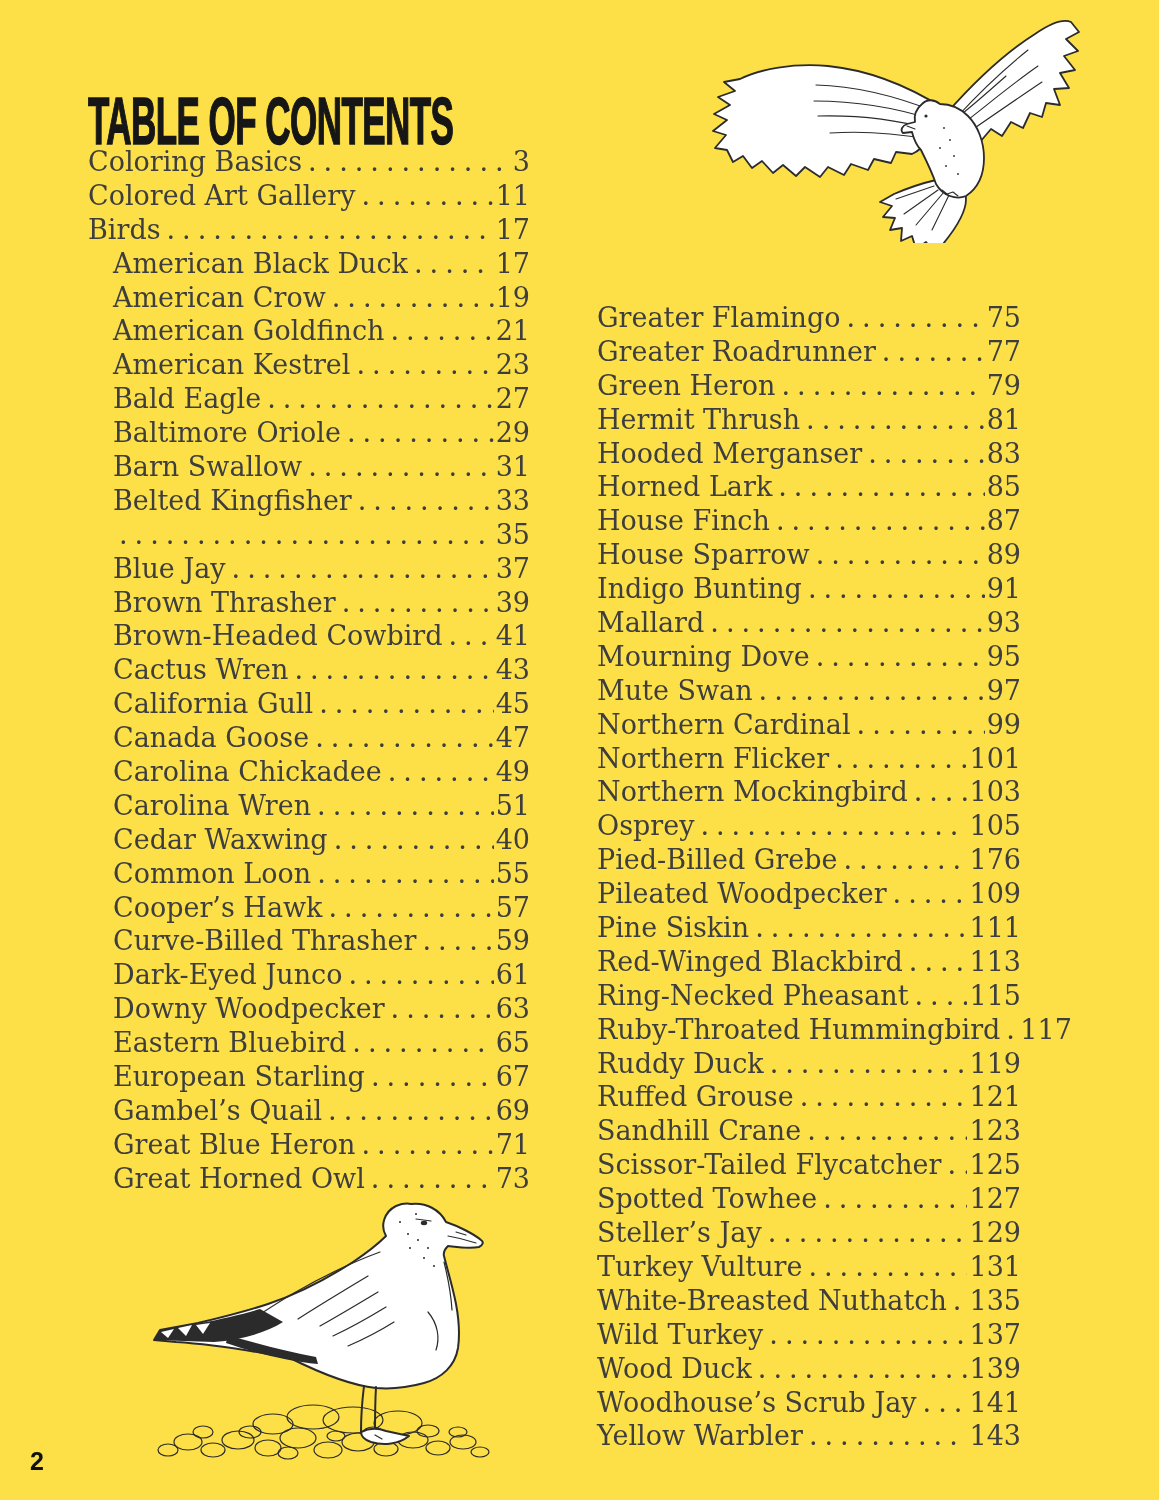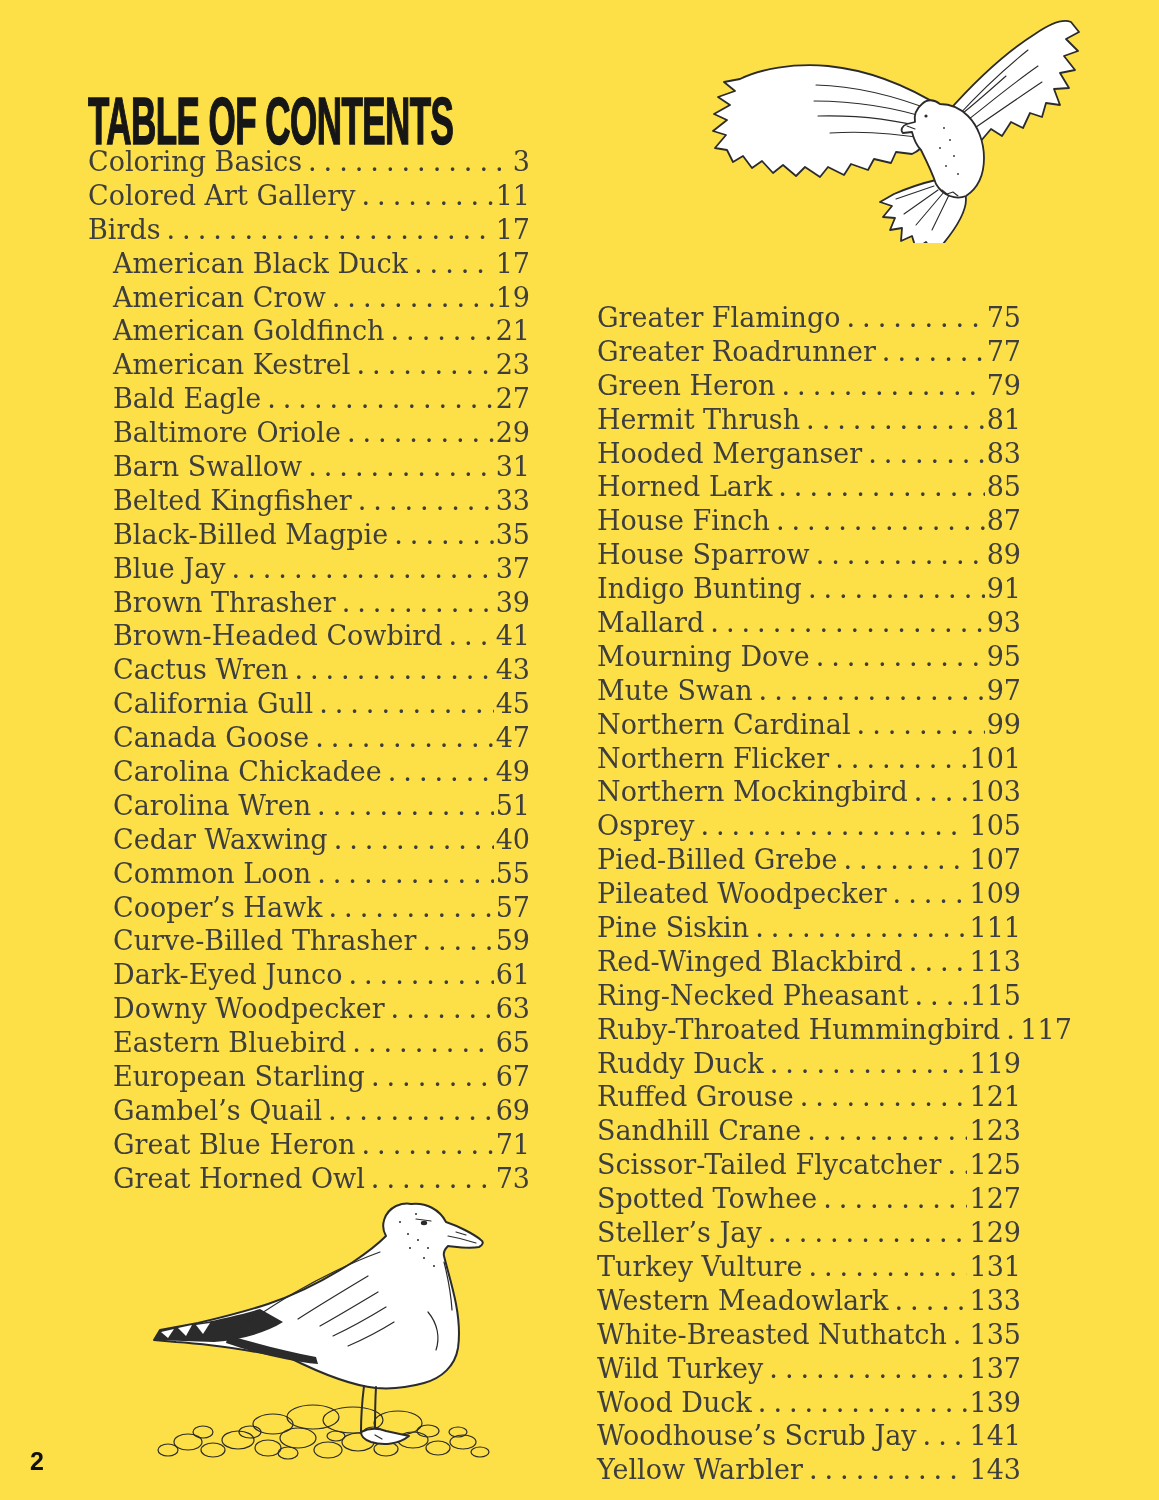--- a/index.html
+++ b/index.html
@@ -126,21 +126,20 @@
     <span class="toc-page">31</span>
   </div>
 
   <div class="toc-row indent">
     <span class="toc-label">Belted Kingfisher</span>
     <span class="toc-dots"></span>
     <span class="toc-page">33</span>
   </div>
 
   <div class="toc-row indent">
-    <span class="toc-label">Black-Billed Magpie</span>
     <span class="toc-dots"></span>
     <span class="toc-page">35</span>
   </div>
 
   <div class="toc-row indent">
     <span class="toc-label">Blue Jay</span>
     <span class="toc-dots"></span>
     <span class="toc-page">37</span>
   </div>
 
@@ -345,21 +344,21 @@
 
   <div class="toc-row">
     <span class="toc-label">Osprey</span>
     <span class="toc-dots"></span>
     <span class="toc-page">105</span>
   </div>
 
   <div class="toc-row">
     <span class="toc-label">Pied-Billed Grebe</span>
     <span class="toc-dots"></span>
-    <span class="toc-page">107</span>
+    <span class="toc-page">176</span>
   </div>
 
   <div class="toc-row">
     <span class="toc-label">Pileated Woodpecker</span>
     <span class="toc-dots"></span>
     <span class="toc-page">109</span>
   </div>
 
   <div class="toc-row">
     <span class="toc-label">Pine Siskin</span>
@@ -420,25 +419,20 @@
     <span class="toc-dots"></span>
     <span class="toc-page">129</span>
   </div>
 
   <div class="toc-row">
     <span class="toc-label">Turkey Vulture</span>
     <span class="toc-dots"></span>
     <span class="toc-page">131</span>
   </div>
 
-  <div class="toc-row">
-    <span class="toc-label">Western Meadowlark</span>
-    <span class="toc-dots"></span>
-    <span class="toc-page">133</span>
-  </div>
 
   <div class="toc-row">
     <span class="toc-label">White-Breasted Nuthatch</span>
     <span class="toc-dots"></span>
     <span class="toc-page">135</span>
   </div>
 
   <div class="toc-row">
     <span class="toc-label">Wild Turkey</span>
     <span class="toc-dots"></span>

